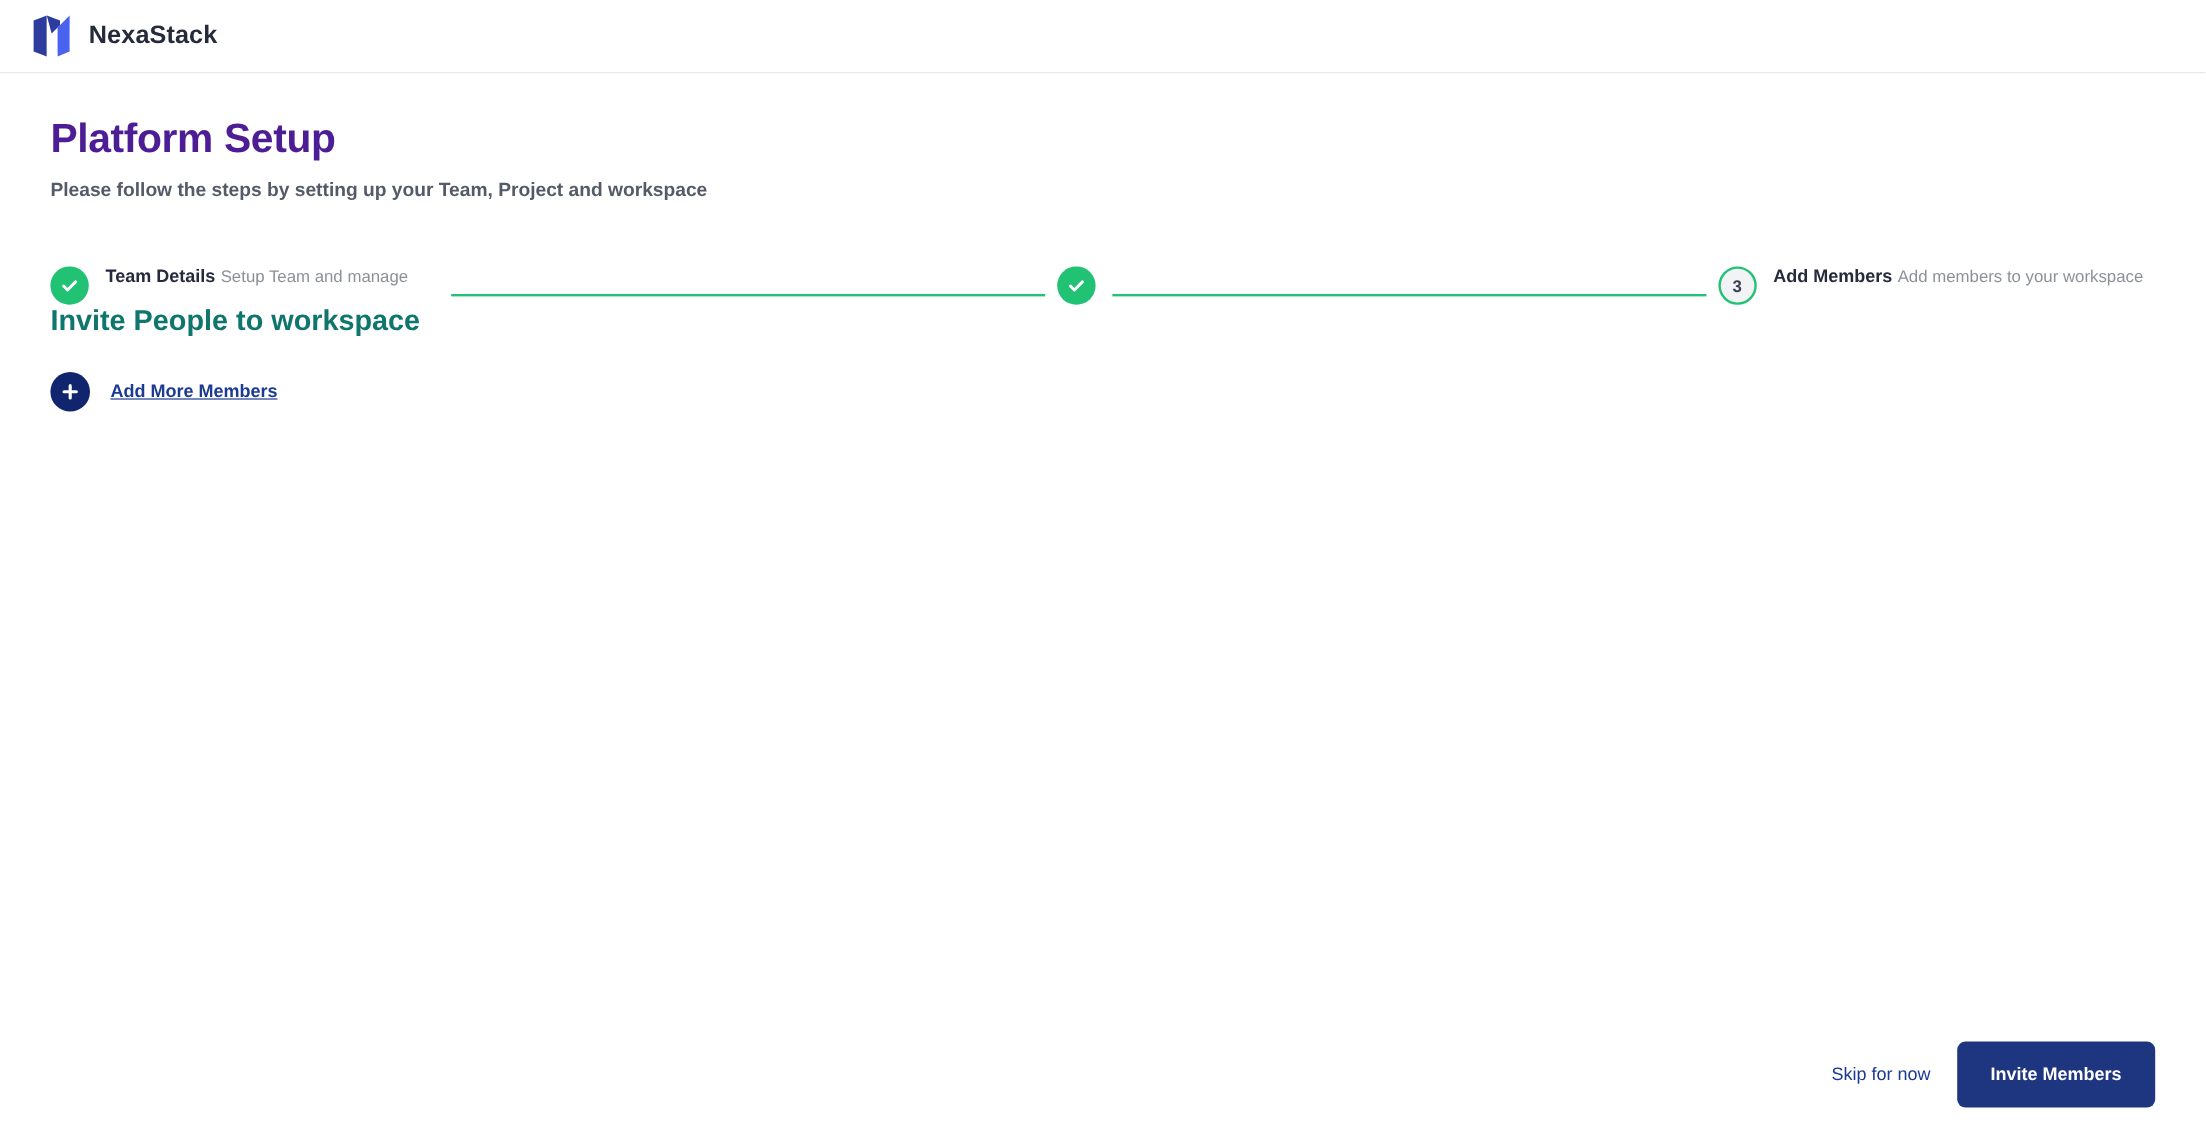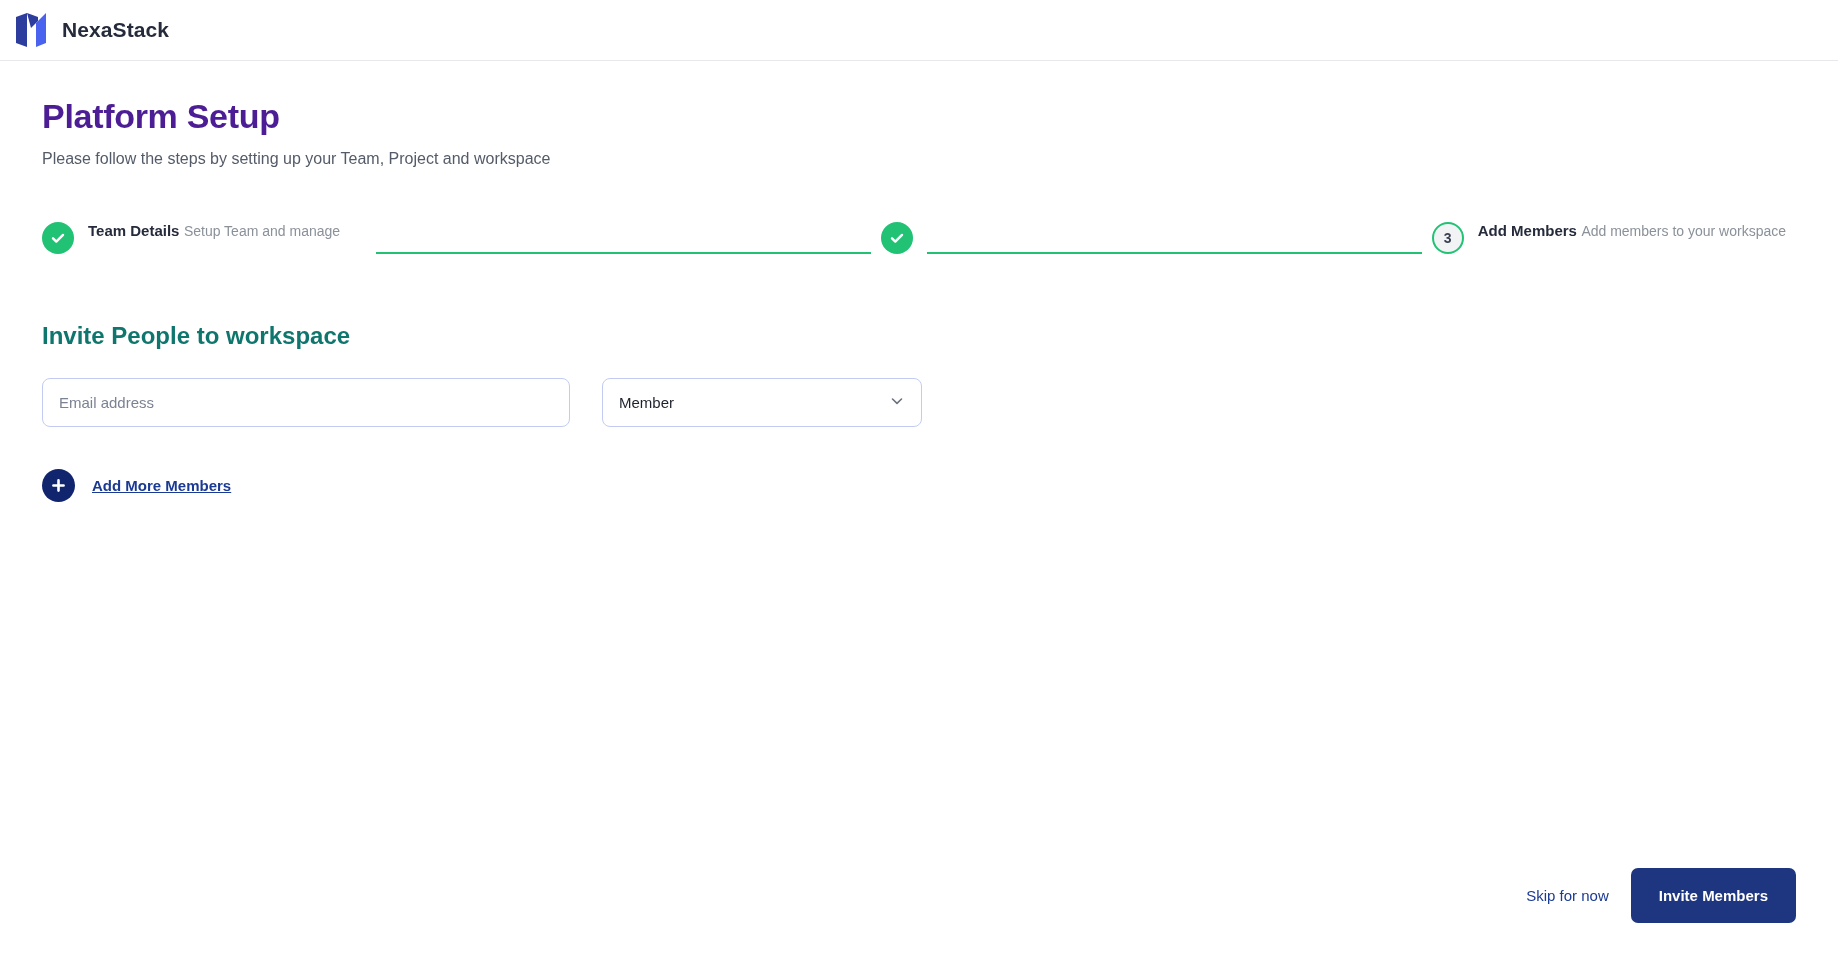--- a/index.html
+++ b/index.html
@@ -17,21 +17,21 @@
     overflow: hidden;
     position: relative;
   }
 
   
   .appbar {
     height: 61px;
     border-bottom: 1px solid #e6e8ec;
     display: flex;
     align-items: center;
-    padding-left: 14px;
+    padding-left: 26px;
     background: #ffffff;
   }
   .brand {
     display: flex;
     align-items: center;
     gap: 14px;
   }
   .logo-mark {
     width: 34px;
     height: 36px;
@@ -54,27 +54,27 @@
     font-size: 34px;
     font-weight: 700;
     letter-spacing: -.3px;
     margin: 0 0 14px 0;
     color: #4c1d95;
   }
   .page-sub {
     font-size: 16px;
     color: #545b68;
     margin: 12px 0 52px 0;
+    font-weight: bold;
   }
 
   
   .stepper {
     display: flex;
-    align-items: flex-end;
-    margin-bottom: 68px;
+    align-items: center;
     padding-right: 8px;
   }
   .step {
     display: flex;
     align-items: flex-start;
     gap: 14px;
     flex: 0 0 auto;
   }
   .step-circle {
     width: 32px;
@@ -270,32 +270,20 @@
         <span class="step-title">Add Members</span>
         <span class="step-desc">Add members to your workspace</span>
       </span>
     </div>
 
   </nav>
 
   <section>
     <h2 class="section-title">Invite People to workspace</h2>
 
-    <div class="invite-row">
-      <input class="email-field" type="text" placeholder="Email address" style="">
-
-      <div class="role-select">
-        <span class="role-value">Member</span>
-        <span class="chev">
-          <svg width="16" height="16" viewBox="0 0 16 16" aria-hidden="true">
-            <path d="M3.5 6 L8 10.3 L12.5 6" fill="none" stroke="#6b7280" stroke-width="1.6" stroke-linecap="round" stroke-linejoin="round"></path>
-          </svg>
-        </span>
-      </div>
-    </div>
 
     <div class="add-more">
       <span class="plus-badge">
         <svg width="17" height="17" viewBox="0 0 17 17" aria-hidden="true">
           <path d="M8.5 3.4 V13.6 M3.4 8.5 H13.6" stroke="#ffffff" stroke-width="2.6" stroke-linecap="round"></path>
         </svg>
       </span>
       <span class="add-more-label">Add More Members</span>
     </div>
   </section>

